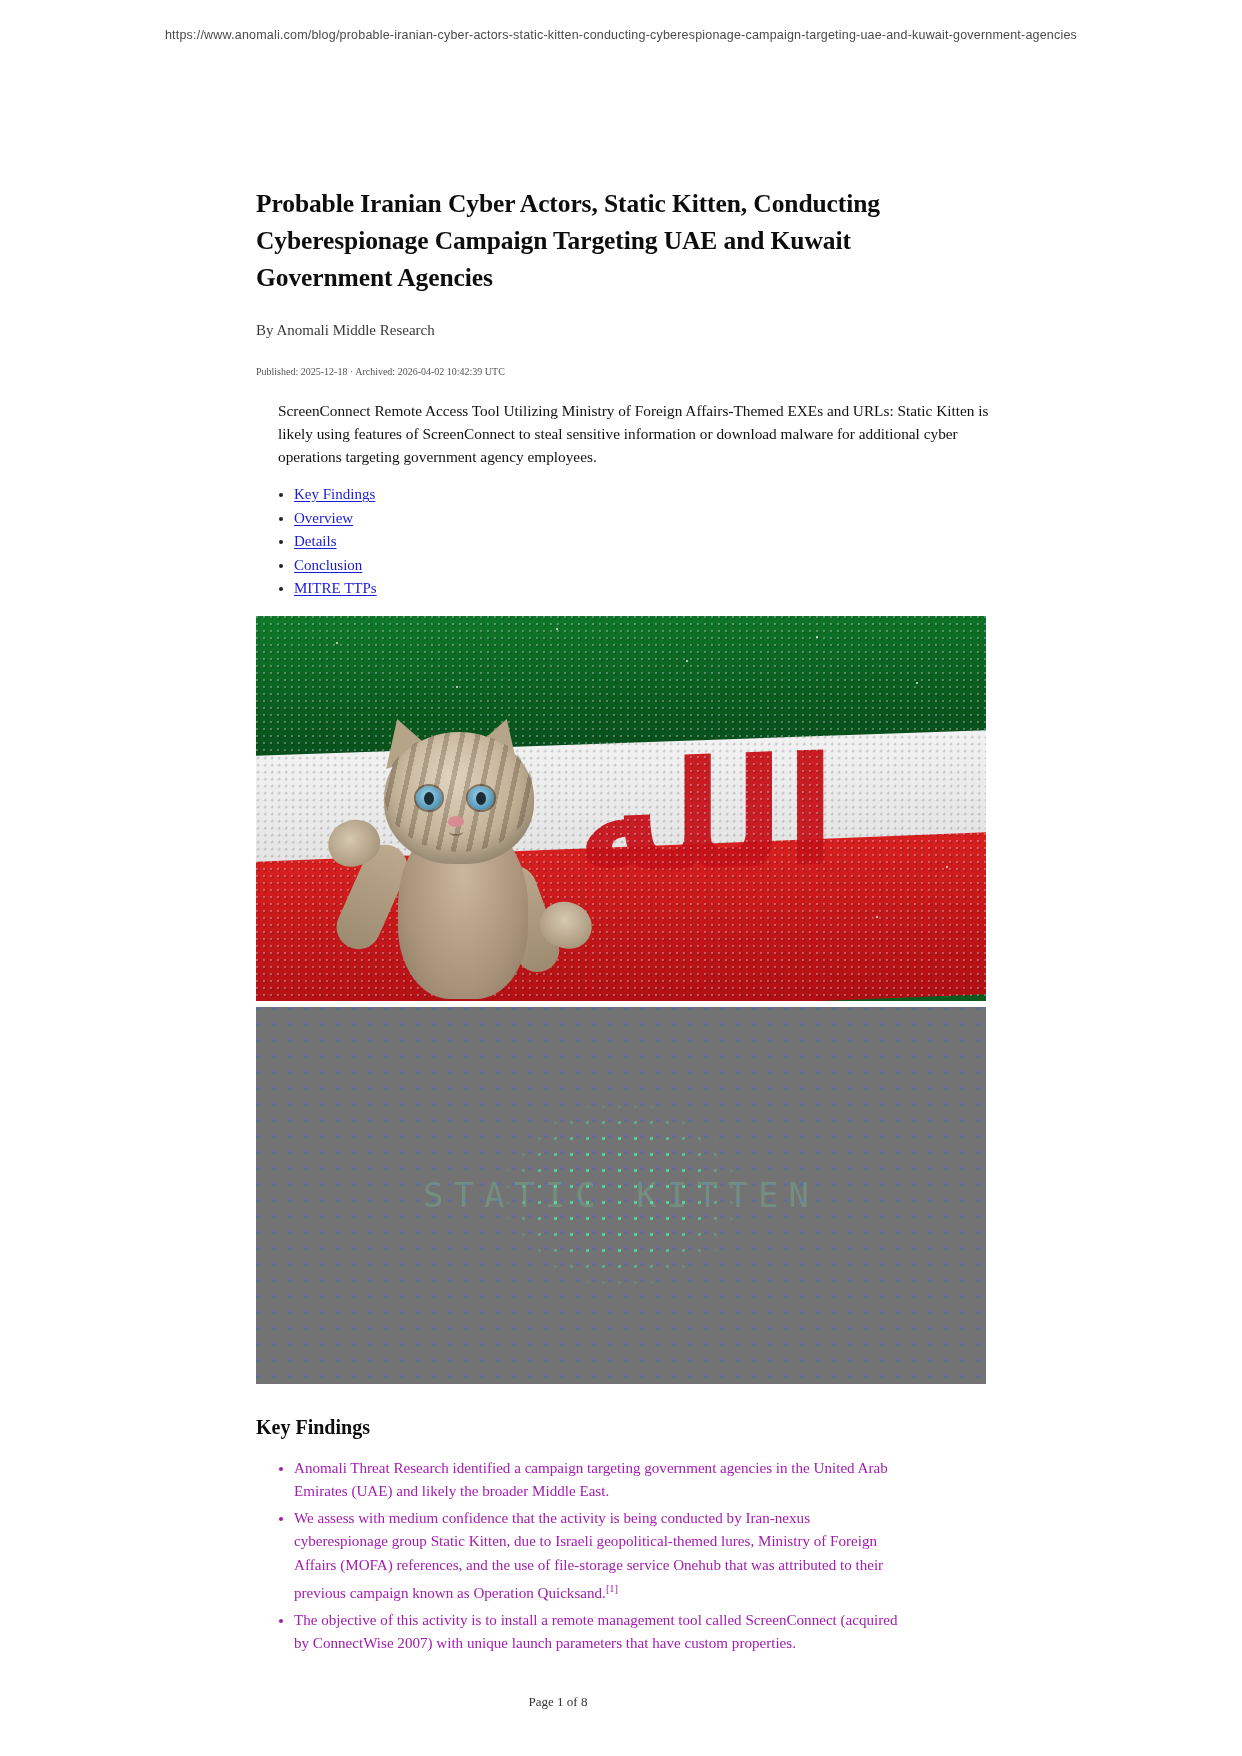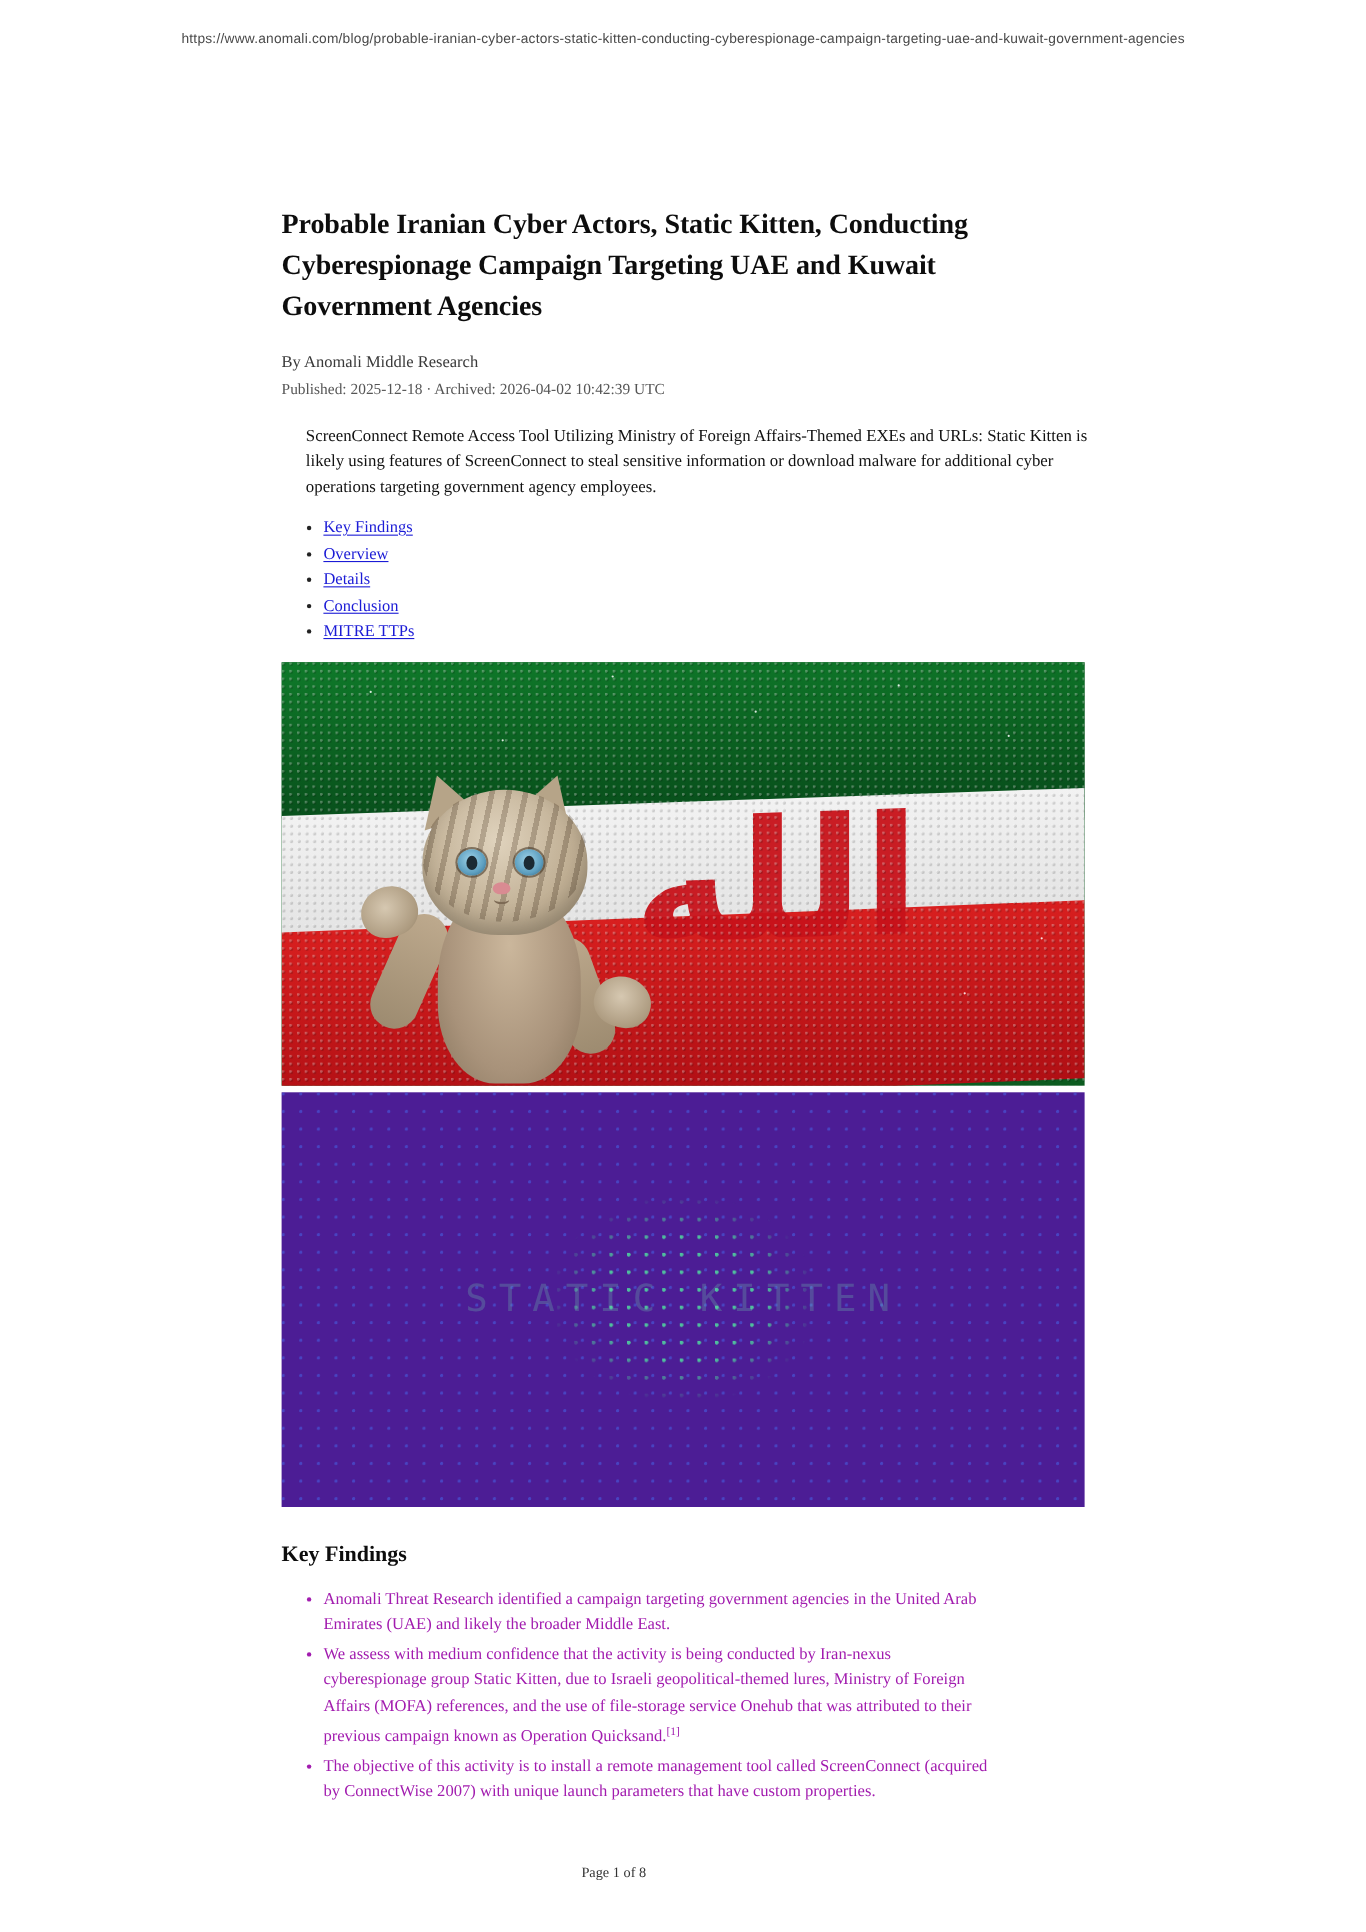--- a/index.html
+++ b/index.html
@@ -54,22 +54,22 @@
     letter-spacing: -0.1px;
   }
 
   .byline {
     margin-top: 26px;
     font-size: 15px;
     color: #3a3a3a;
   }
 
   .pubdate {
-    margin-top: 8px;
-    font-size: 14px;
+    margin-top: 27px;
+    font-size: 10px;
     color: #555;
   }
 
   .lede {
     margin-top: 22px;
     font-size: 15.3px;
     line-height: 23px;
     color: #111;
     width: 712px;
     margin-left: 22px;
@@ -218,21 +218,21 @@
     border-radius: 50%;
     mix-blend-mode: multiply;
   }
 
   
   .panel {
     position: relative;
     margin-top: 6px;
     width: 730px;
     height: 377px;
-    background: #4c1d95;
+    background: #737373;
     overflow: hidden;
   }
   .panel-grid {
     position: absolute; left: 0; top: 0; right: 0; bottom: 0;
     background-image:
       radial-gradient(circle at 1.5px 1.5px, rgba(70,100,230,0.55) 1.2px, rgba(0,0,0,0) 1.7px);
     background-size: 16px 16px;
   }
   .panel-glow {
     position: absolute; left: 50%; top: 50%;

